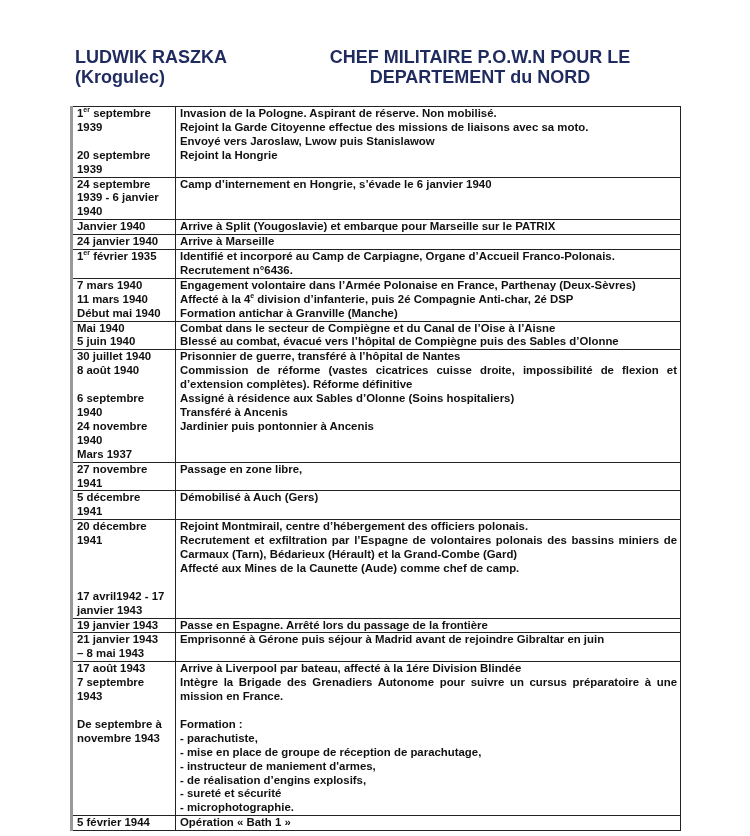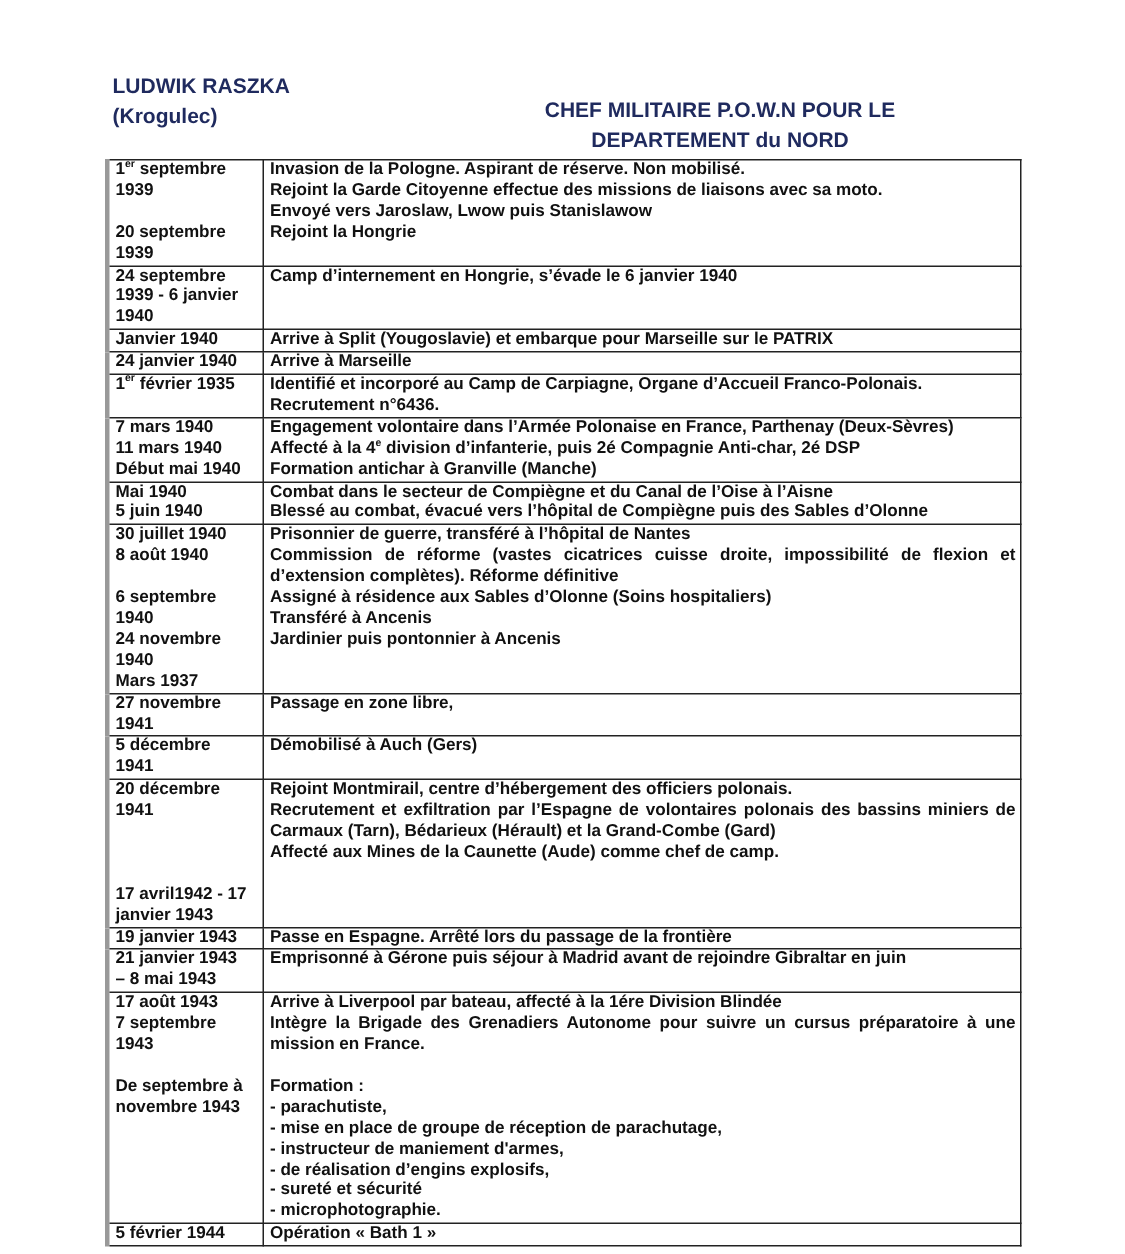--- a/index.html
+++ b/index.html
@@ -1,19 +1,19 @@
 <!DOCTYPE html>
 <html><head>
 <meta charset="utf-8">
 <style>
   html, body { margin: 0; padding: 0; background: #ffffff; }
   body { width: 750px; height: 836px; overflow: hidden; position: relative; font-family: "Liberation Sans", sans-serif; }
-  .header { position: absolute; top: 47px; left: 75px; width: 620px; height: 50px; color: #1f2a5e; font-weight: bold; font-size: 14px; line-height: 20px; }
+  .header { position: absolute; top: 47px; left: 75px; width: 620px; height: 50px; color: #1f2a5e; font-weight: bold; font-size: 18px; line-height: 20px; }
   .header .left { position: absolute; left: 0; top: 0; }
-  .header .right { position: absolute; left: 240px; top: 16px; width: 330px; text-align: center; }
+  .header .right { position: absolute; left: 240px; top: 0; width: 330px; text-align: center; }
   .header .line { display: block; white-space: nowrap; }
   table.timeline { position: absolute; top: 106px; left: 70px; width: 611px; border-collapse: collapse; font-size: 11.4px; font-weight: bold; color: #111; line-height: 13.9px; }
   table.timeline td { border: 1px solid #222; vertical-align: top; padding: 0 3px 0 4px; }
   table.timeline td.date { width: 95px; border-left: 3px solid #999; }
   table.timeline td.desc { text-align: justify; margin-left: 25px; }
   .entry { display: block; white-space: pre-wrap; }
   sup { font-size: 7px; line-height: 0; vertical-align: 5px; }
   .spacer { display: block; height: 13.9px; }
 </style>
 </head>

